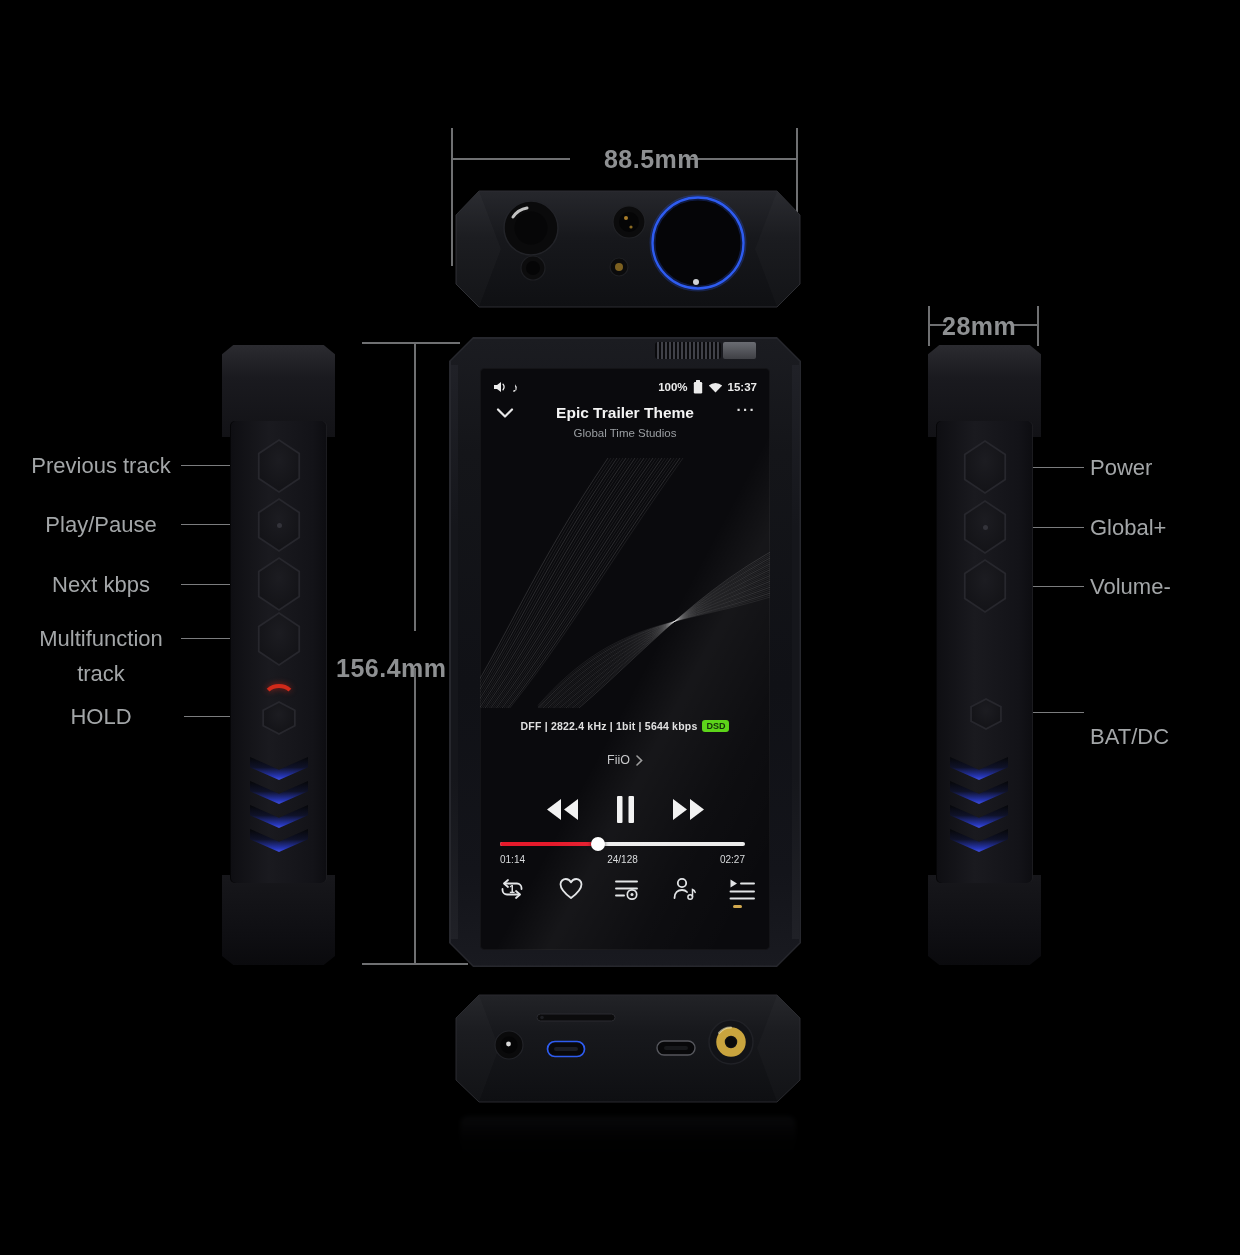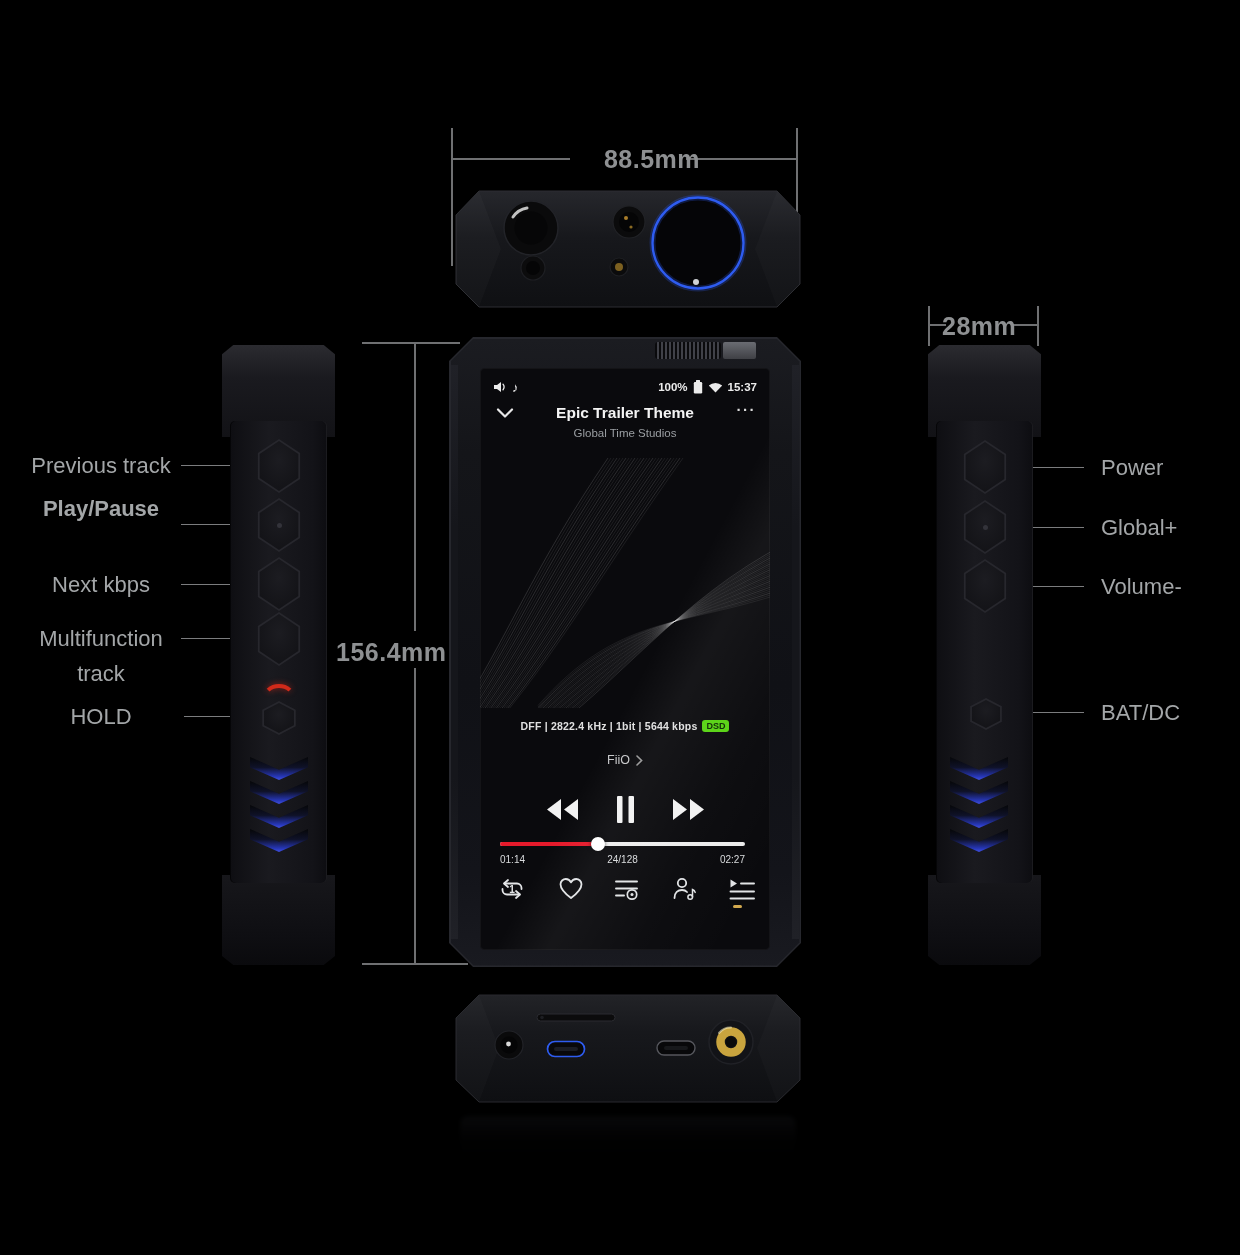--- a/index.html
+++ b/index.html
@@ -22,29 +22,29 @@
   #dimw-text { left:584px; top:145px; width:136px; }
   #dimd-tickl { left:928px; top:306px; width:2px; height:40px; }
   #dimd-tickr { left:1037px; top:306px; width:2px; height:40px; }
   #dimd-segl { left:929px; top:324px; width:17px; height:2px; }
   #dimd-segr { left:1012px; top:324px; width:26px; height:2px; }
   #dimd-text { left:942px; top:312px; width:74px; }
   #dimh-segtop { left:414px; top:343px; width:2px; height:288px; }
   #dimh-segbot { left:414px; top:668px; width:2px; height:297px; }
   #dimh-ticktop { left:362px; top:342px; width:98px; height:2px; }
   #dimh-tickbot { left:362px; top:963px; width:106px; height:2px; }
-  #dimh-text { left:336px; top:638px; width:108px; }
+  #dimh-text { left:336px; top:654px; width:108px; }
 
   
   .p-label { position:absolute; color:var(--label-gray); font-size:22px; line-height:26px; }
   .p-label.rt { width:142px; left:30px; text-align:center; }
-  .p-label.lt { left:1090px;margin-left:11px; }
-  #lbl-prev  { top:453px; } #lbl-play { top:496px;font-weight:bold; } #lbl-next { top:572px; }
+  .p-label.lt { left:1090px; }
+  #lbl-prev  { top:453px; } #lbl-play { top:512px; } #lbl-next { top:572px; }
   #lbl-multi1{ top:626px; } #lbl-multi2{ top:661px; } #lbl-hold { top:704px; }
-  #lbl-power { top:455px; } #lbl-volup{ top:515px; } #lbl-voldn{ top:574px; } #lbl-batdc{ top:700px; }
+  #lbl-power { top:455px; } #lbl-volup{ top:515px; } #lbl-voldn{ top:574px; } #lbl-batdc{ top:724px; }
   .lead { position:absolute; height:1.4px; background:#7b7c7e; }
   #ln-prev { left:181px; top:465px; width:66px; } #ln-play { left:181px; top:524px; width:66px; }
   #ln-next { left:181px; top:584px; width:66px; } #ln-multi{ left:181px; top:638px; width:66px; }
   #ln-hold { left:184px; top:716px; width:63px; }
   #ln-power{ left:1018px; top:467px; width:66px; } #ln-volup{ left:1018px; top:527px; width:66px; }
   #ln-voldn{ left:1018px; top:586px; width:66px; } #ln-batdc{ left:1012px; top:712px; width:72px; }
   .lead-dot { position:absolute; width:10px; height:10px; border-radius:50%; background:#b9babc; }
   #dt-prev { left:249px; top:461px; } #dt-play { left:249px; top:520px; }
   #dt-next { left:249px; top:580px; } #dt-multi{ left:249px; top:634px; }
   #dt-hold { left:249px; top:712px; }

